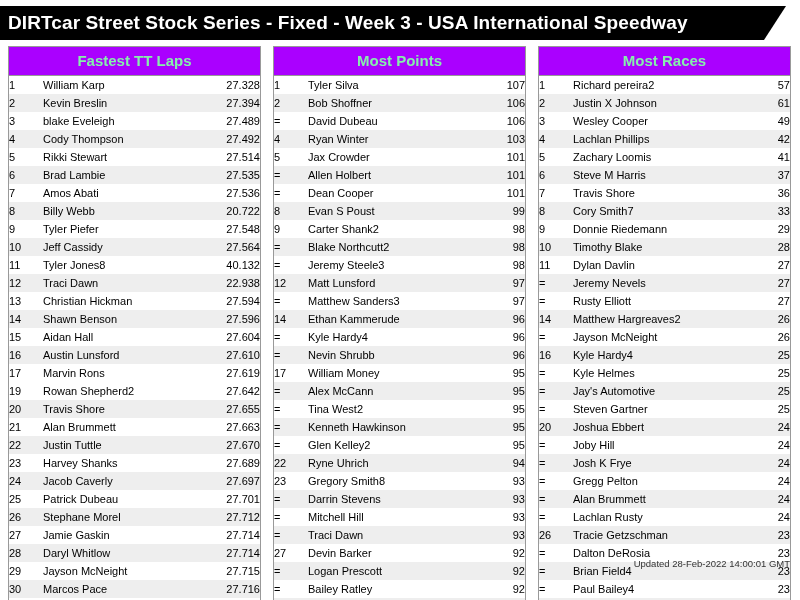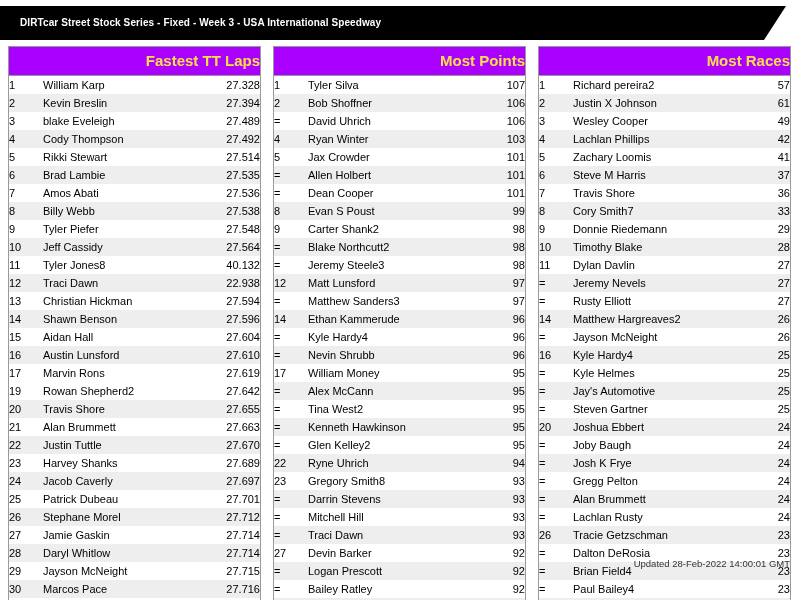--- a/index.html
+++ b/index.html
@@ -34,25 +34,25 @@
     right: 0;
     top: 0;
     width: 22px;
     height: 34px;
     background: #ffffff;
     -webkit-clip-path: polygon(100% 0, 100% 100%, 0 100%);
     clip-path: polygon(100% 0, 100% 100%, 0 100%);
   }
   .titlebar .title {
     position: absolute;
-    left: 20px;
+    left: 8px;
     top: 0;
     line-height: 34px;
     color: #ffffff;
-    font-size: 10px;
+    font-size: 19px;
     font-weight: bold;
     letter-spacing: 0.1px;
     white-space: nowrap;
   }
   
   .cols {
     position: absolute;
     left: 8px;
     top: 46px;
     width: 784px;
@@ -60,22 +60,22 @@
     gap: 12px;
   }
   .panel {
     width: 253px;
     border: 1px solid #999999;
     background: #ffffff;
     box-sizing: border-box;
   }
   .panel-head {
     background: #aa00ff;
-    color: #fde047;
-    text-align: right;
+    color: #86efac;
+    text-align: center;
     font-size: 15px;
     font-weight: bold;
     padding: 5px 0 6px 0;
     border-bottom: 1px solid #999999;
   }
   table.tbl {
     width: 100%;
     border-collapse: collapse;
     font-size: 11px;
   }
@@ -161,21 +161,21 @@
               <td class="val">27.535</td>
             </tr>
             <tr>
               <td class="pos">7</td>
               <td class="name">Amos Abati</td>
               <td class="val">27.536</td>
             </tr>
             <tr class="alt">
               <td class="pos">8</td>
               <td class="name">Billy Webb</td>
-              <td class="val">27.538</td>
+              <td class="val">20.722</td>
             </tr>
             <tr>
               <td class="pos">9</td>
               <td class="name">Tyler Piefer</td>
               <td class="val">27.548</td>
             </tr>
             <tr class="alt">
               <td class="pos">10</td>
               <td class="name">Jeff Cassidy</td>
               <td class="val">27.564</td>
@@ -288,21 +288,21 @@
               <td class="name">Tyler Silva</td>
               <td class="val">107</td>
             </tr>
             <tr class="alt">
               <td class="pos">2</td>
               <td class="name">Bob Shoffner</td>
               <td class="val">106</td>
             </tr>
             <tr>
               <td class="pos">=</td>
-              <td class="name">David Uhrich</td>
+              <td class="name">David Dubeau</td>
               <td class="val">106</td>
             </tr>
             <tr class="alt">
               <td class="pos">4</td>
               <td class="name">Ryan Winter</td>
               <td class="val">103</td>
             </tr>
             <tr>
               <td class="pos">5</td>
               <td class="name">Jax Crowder</td>
@@ -536,21 +536,21 @@
               <td class="name">Steven Gartner</td>
               <td class="val">25</td>
             </tr>
             <tr class="alt">
               <td class="pos">20</td>
               <td class="name">Joshua Ebbert</td>
               <td class="val">24</td>
             </tr>
             <tr>
               <td class="pos">=</td>
-              <td class="name">Joby Baugh</td>
+              <td class="name">Joby Hill</td>
               <td class="val">24</td>
             </tr>
             <tr class="alt">
               <td class="pos">=</td>
               <td class="name">Josh K Frye</td>
               <td class="val">24</td>
             </tr>
             <tr>
               <td class="pos">=</td>
               <td class="name">Gregg Pelton</td>

